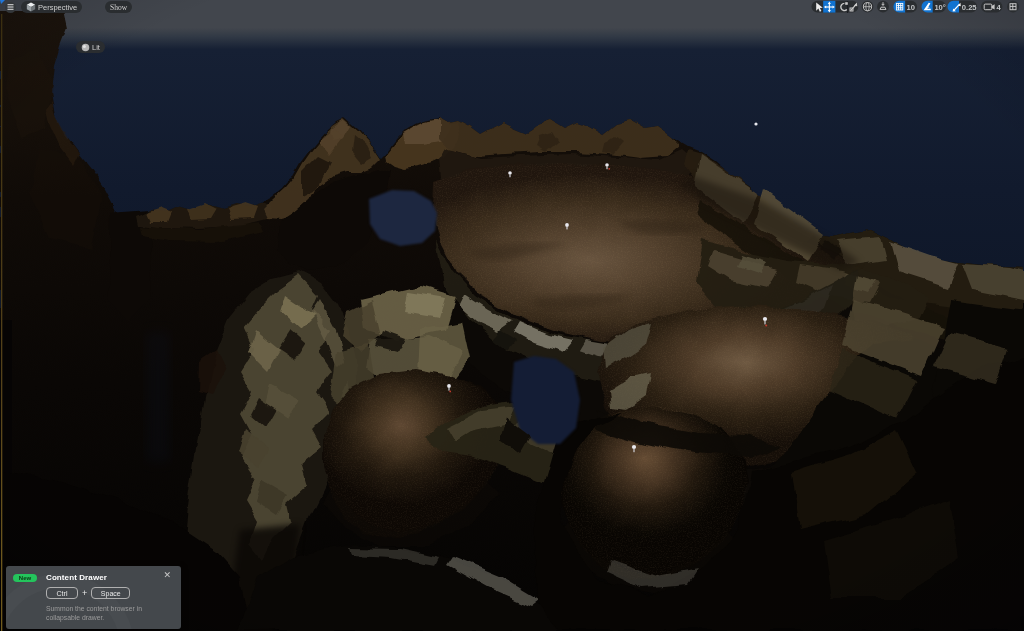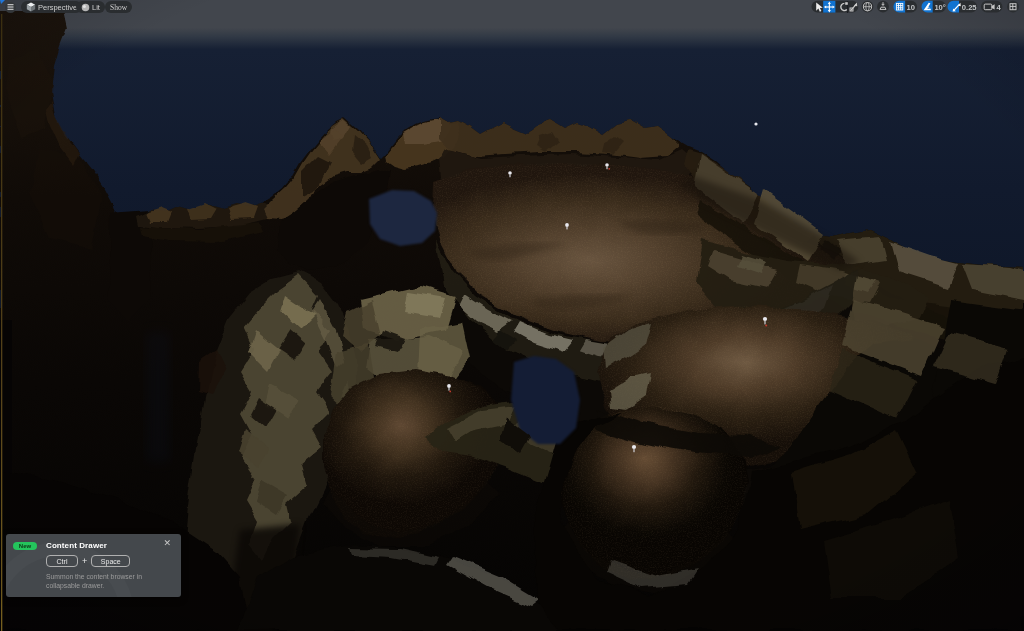--- a/index.html
+++ b/index.html
@@ -231,21 +231,21 @@
     </svg>
 
 <div class="pill" style="left:21px;">
   <svg width="10" height="10" viewBox="0 0 24 24">
         <path d="M12,1 L22,6.5 L12,12 L2,6.5 Z" fill="#eceff1"></path>
         <path d="M2,6.5 L12,12 L12,23 L2,17.5 Z" fill="#9aa0a4"></path>
         <path d="M22,6.5 L12,12 L12,23 L22,17.5 Z" fill="#6f7579"></path>
       </svg>
   <span>Perspective</span>
 </div>
-<div class="pill" style="left:76px;">
+<div class="pill" style="left:76px;margin-top:40px;">
   <svg width="9" height="9" viewBox="0 0 24 24">
         <circle cx="12" cy="12" r="10" fill="#b5b5b5"></circle>
         <circle cx="9" cy="9" r="4" fill="#e2e2e2"></circle>
       </svg>
   <span>Lit</span>
 </div>
 <div class="pill" style="left:105px;font-family:Liberation Serif, serif;">
       <span>Show</span>
     </div>
 
@@ -304,21 +304,21 @@
     <text x="186.6" y="9.6" font-family="Liberation Sans, sans-serif" font-size="7.6" fill="#c2c5c7">4</text>
     <circle cx="203" cy="6.7" r="5.9" fill="#2a2d30"></circle>
     <g fill="none" stroke="#c6c6c6" stroke-width="1">
       <rect x="200" y="3.7" width="6" height="6"></rect>
       <line x1="202.8" y1="3.7" x2="202.8" y2="9.7"></line>
       <line x1="200" y1="6.4" x2="206" y2="6.4"></line>
     </g>
   </svg>
 </div>
 
-<div style="position:absolute;left:6px;top:534px;width:175px;height:63px;background:#44484c;border-radius:3px;box-shadow:0 2px 6px rgba(0,0,0,0.5);overflow:hidden;">
+<div style="position:absolute;left:6px;top:566px;width:175px;height:63px;background:#44484c;border-radius:3px;box-shadow:0 2px 6px rgba(0,0,0,0.5);overflow:hidden;">
   <div style="position:absolute;left:-20px;top:8px;width:120px;height:120px;border-radius:50%;border:14px solid rgba(255,255,255,0.025);"></div>
   <div style="position:absolute;left:7px;top:8px;width:24px;height:8px;border-radius:5px;background:#24c45c;font-size:6px;font-weight:bold;display:flex;align-items:center;justify-content:center;color:#0a3a15;">New</div>
   <div style="position:absolute;left:40px;top:7px;color:#fff;font-size:8px;font-weight:bold;letter-spacing:0.1px;">Content Drawer</div>
   <div style="position:absolute;right:10px;top:4px;color:#c8c8c8;font-size:9px;">✕</div>
   <div style="position:absolute;left:40px;top:21px;display:flex;align-items:center;gap:4px;">
     <div style="border:1px solid #b0b0b0;border-radius:4px;width:30px;height:10px;color:#e8e8e8;font-size:7px;display:flex;align-items:center;justify-content:center;">Ctrl</div>
     <div style="color:#e8e8e8;font-size:9px;">+</div>
     <div style="border:1px solid #b0b0b0;border-radius:4px;width:37px;height:10px;color:#e8e8e8;font-size:7px;display:flex;align-items:center;justify-content:center;">Space</div>
   </div>
   <div style="position:absolute;left:40px;top:39px;color:#9b9b9b;font-size:6.8px;line-height:8.5px;">Summon the content browser in<br>collapsable drawer.</div>

